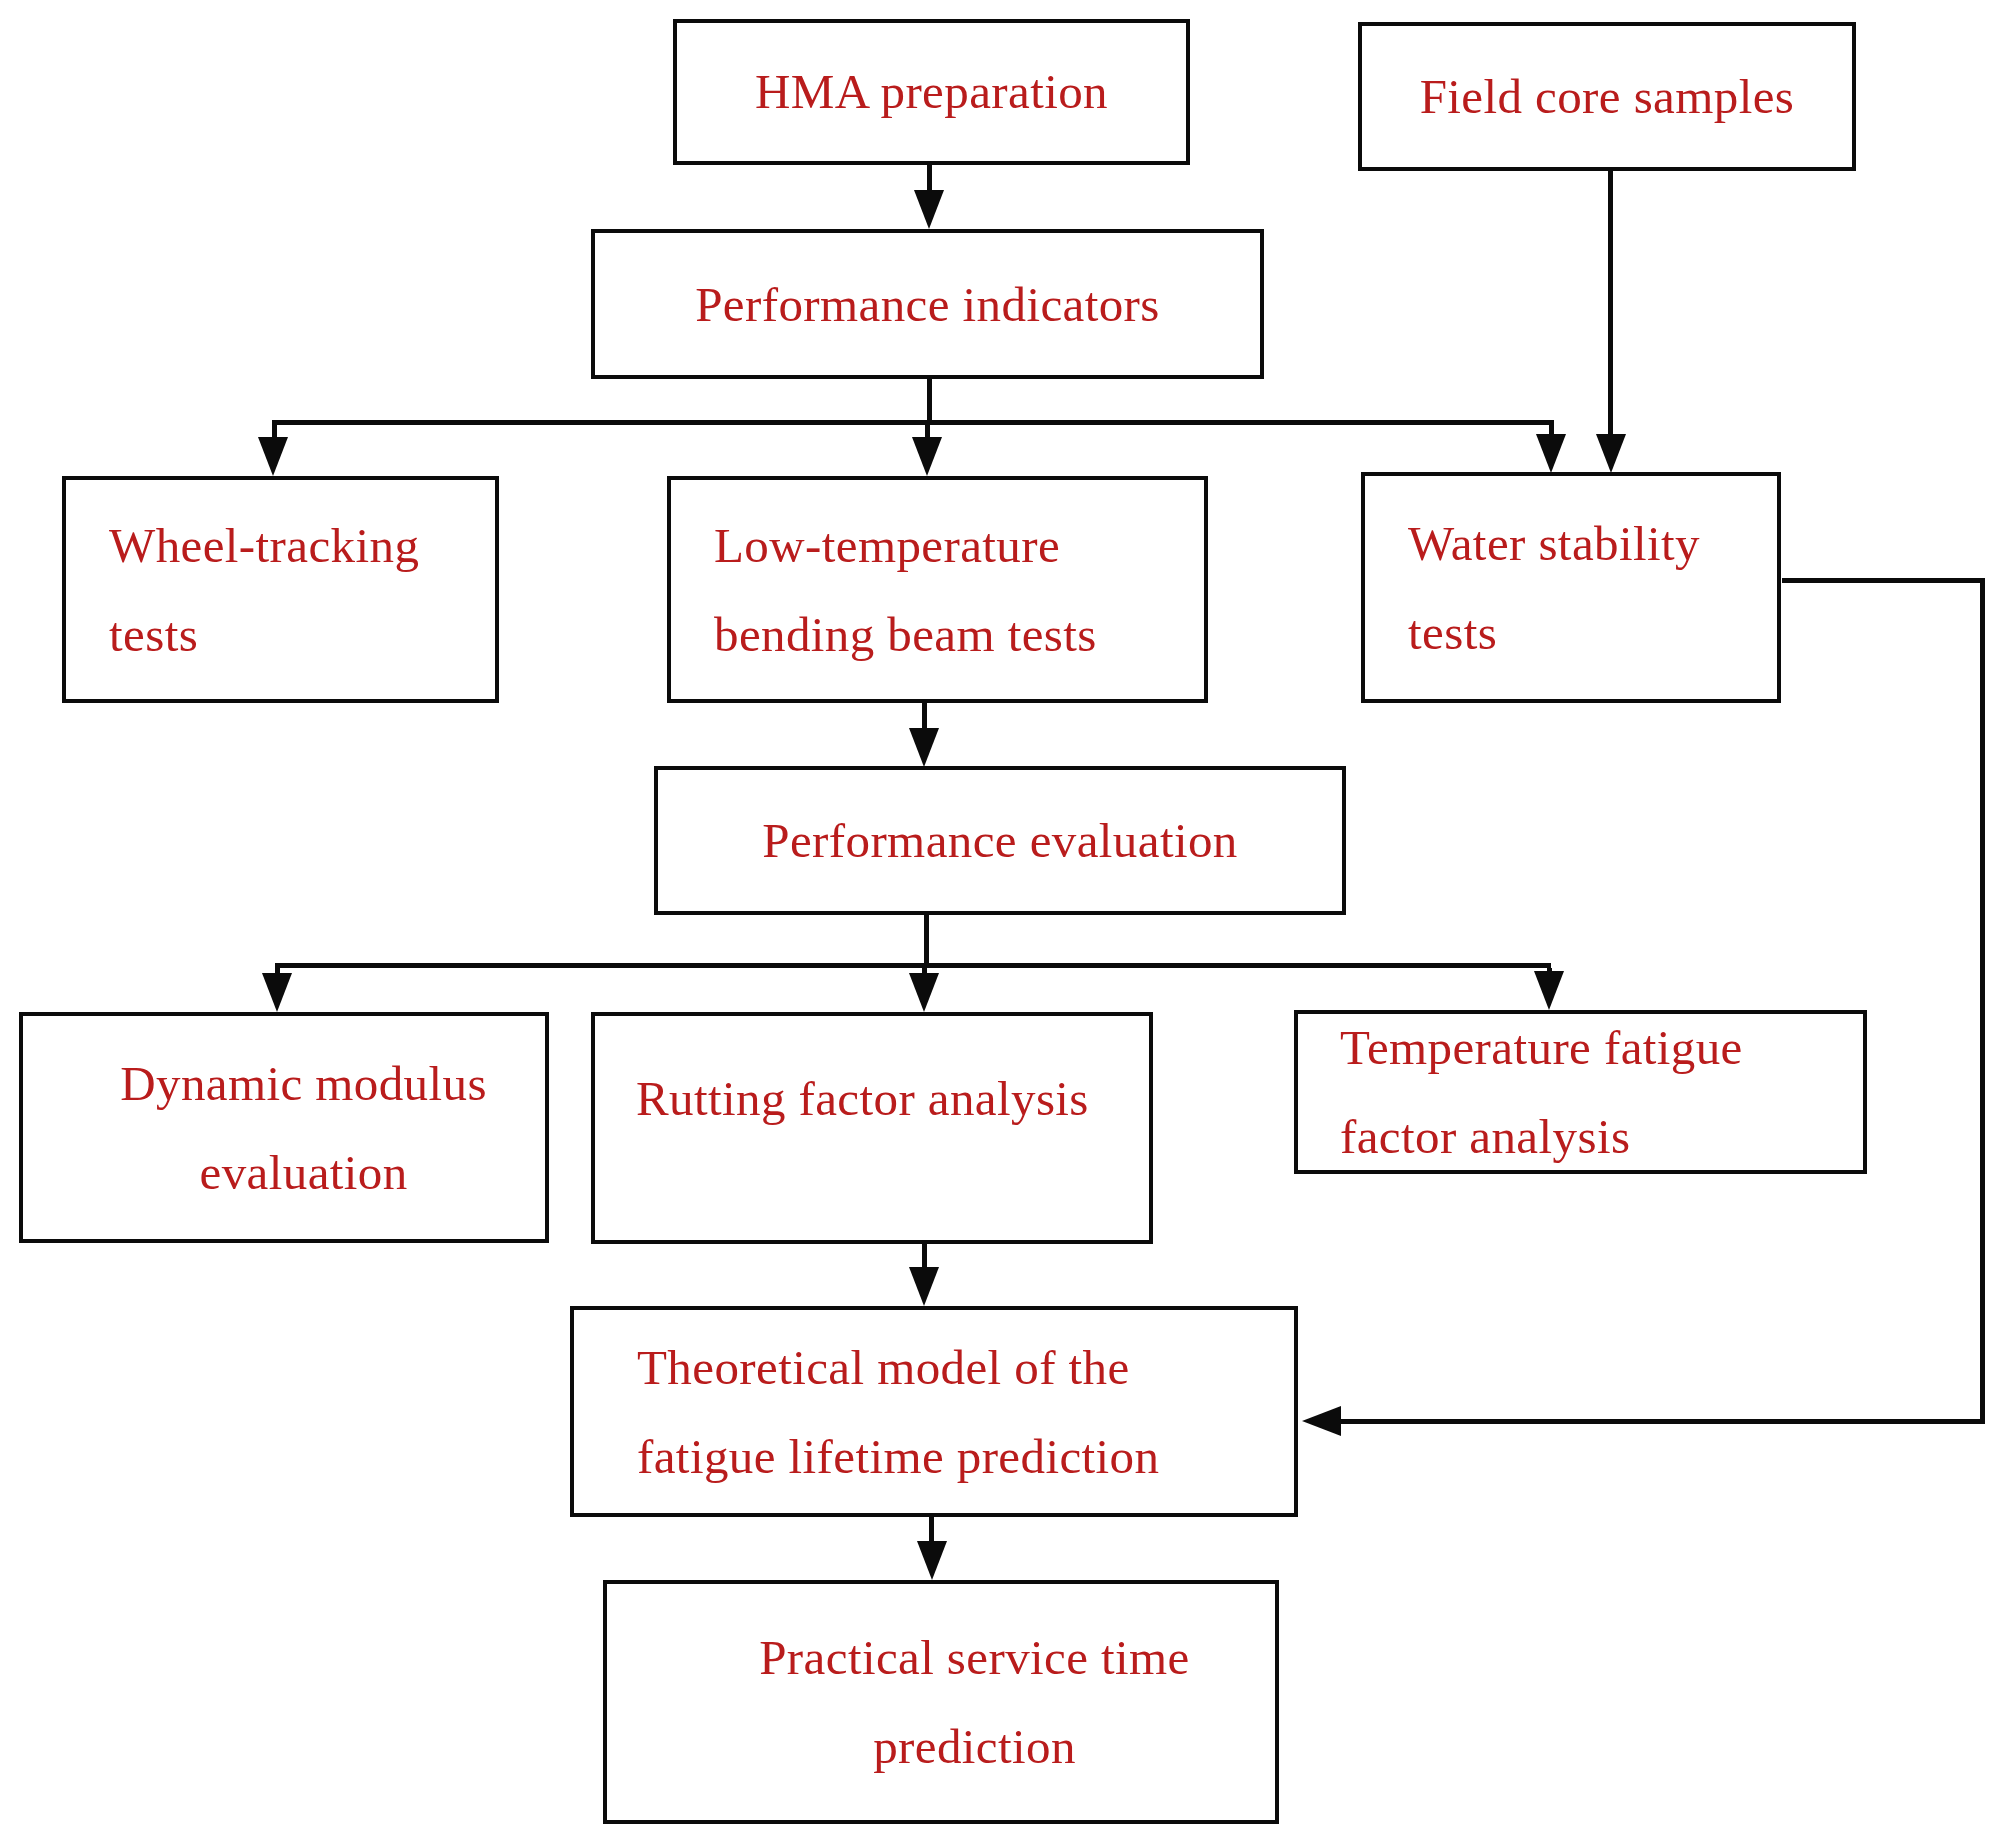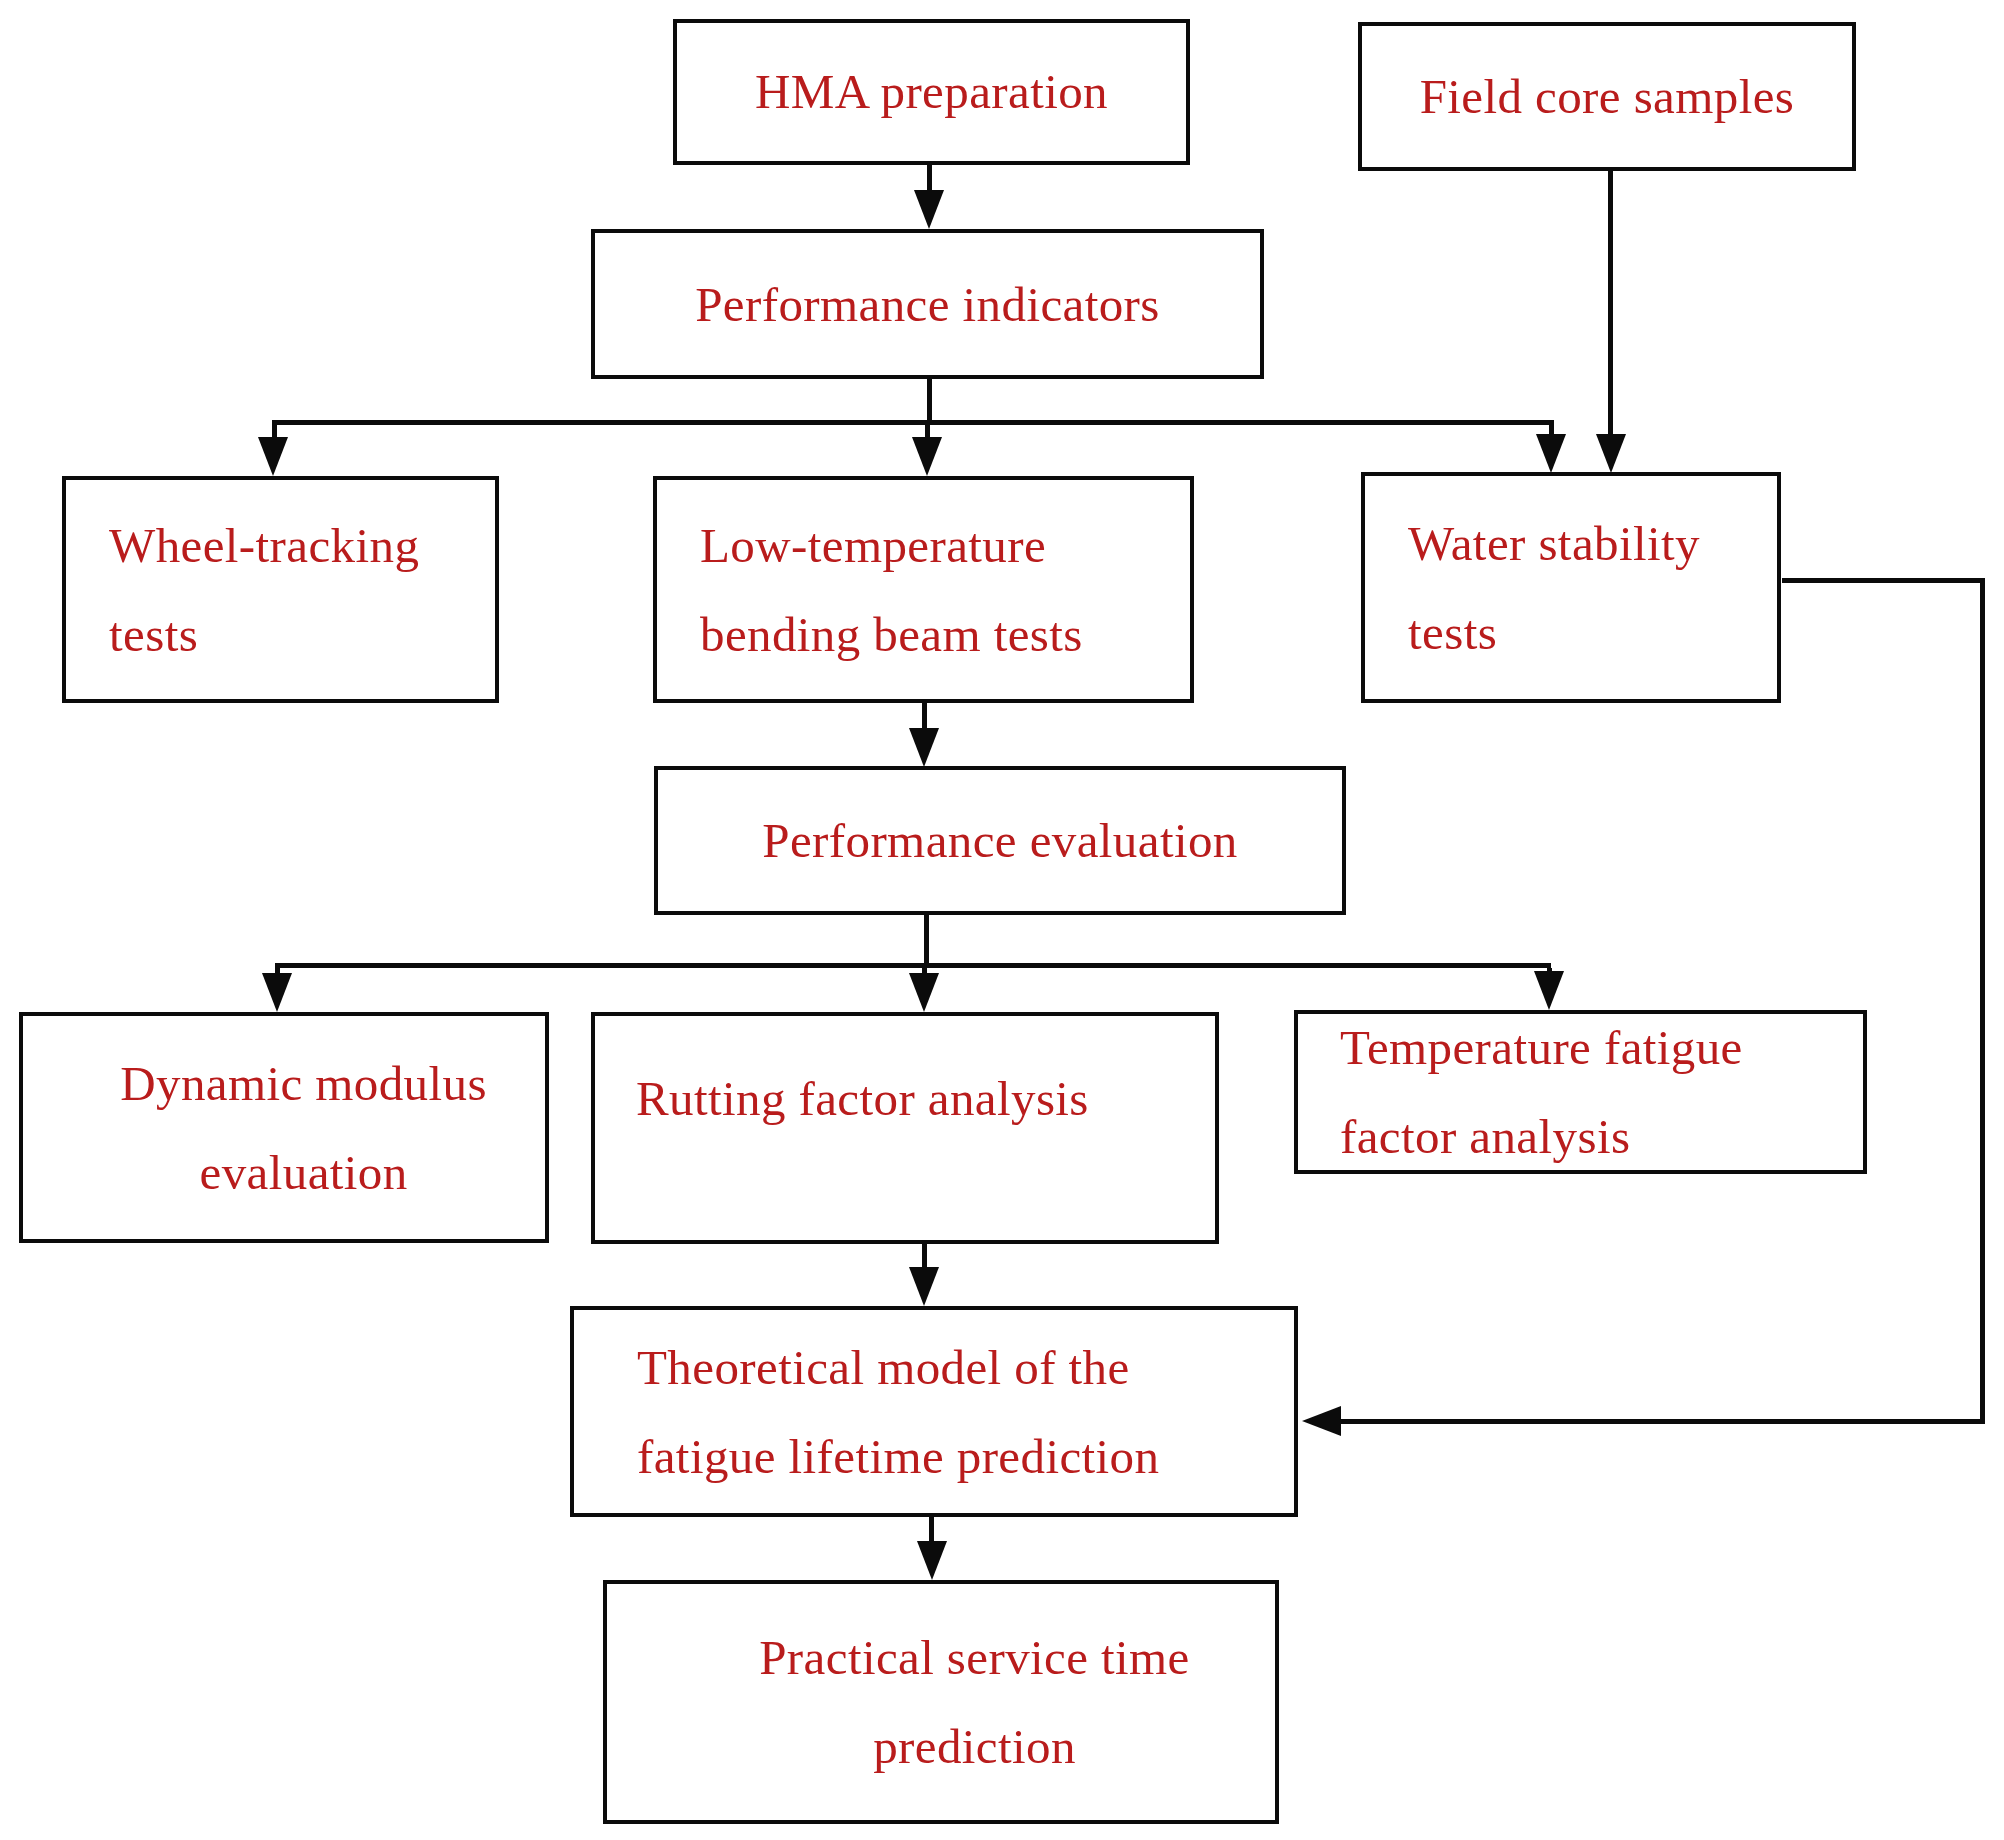--- a/index.html
+++ b/index.html
@@ -76,40 +76,40 @@
 
   <div class="node c" style="left:591px; top:229px; width:673px; height:150px;">
     <div class="lbl">Performance indicators</div>
   </div>
 
   <div class="node" style="left:51px; top:476px; width:437px; height:227px; padding-left:43px;margin-left:11px;">
     <div class="lbl">Wheel-tracking
 tests</div>
   </div>
 
-  <div class="node" style="left:653px; top:476px; width:541px; height:227px; padding-left:43px;">
+  <div class="node" style="left:667px; top:476px; width:541px; height:227px; padding-left:43px;">
     <div class="lbl">Low-temperature
 bending beam tests</div>
   </div>
 
   <div class="node" style="left:1361px; top:472px; width:420px; height:231px; padding-left:43px;">
     <div class="lbl">Water stability
 tests</div>
   </div>
 
   <div class="node c" style="left:614px; top:766px; width:692px; height:149px;margin-left:40px;">
     <div class="lbl">Performance evaluation</div>
   </div>
 
   <div class="node" style="left:18.6px; top:1012px; width:530px; height:231px; padding-left:40px;text-align:center;">
     <div class="lbl">Dynamic modulus
 evaluation</div>
   </div>
 
-  <div class="node" style="left:591px; top:1012px; width:628px; height:232px; padding-left:41px; padding-bottom:60px;">
+  <div class="node" style="left:591px; top:1012px; width:562px; height:232px; padding-left:41px; padding-bottom:60px;">
     <div class="lbl">Rutting factor analysis</div>
   </div>
 
   <div class="node" style="left:1294px; top:1010px; width:573px; height:164px; padding-left:42px;">
     <div class="lbl">Temperature fatigue
 factor analysis</div>
   </div>
 
   <div class="node" style="left:570px; top:1306px; width:728px; height:211px; padding-left:63px;">
     <div class="lbl">Theoretical model of the

